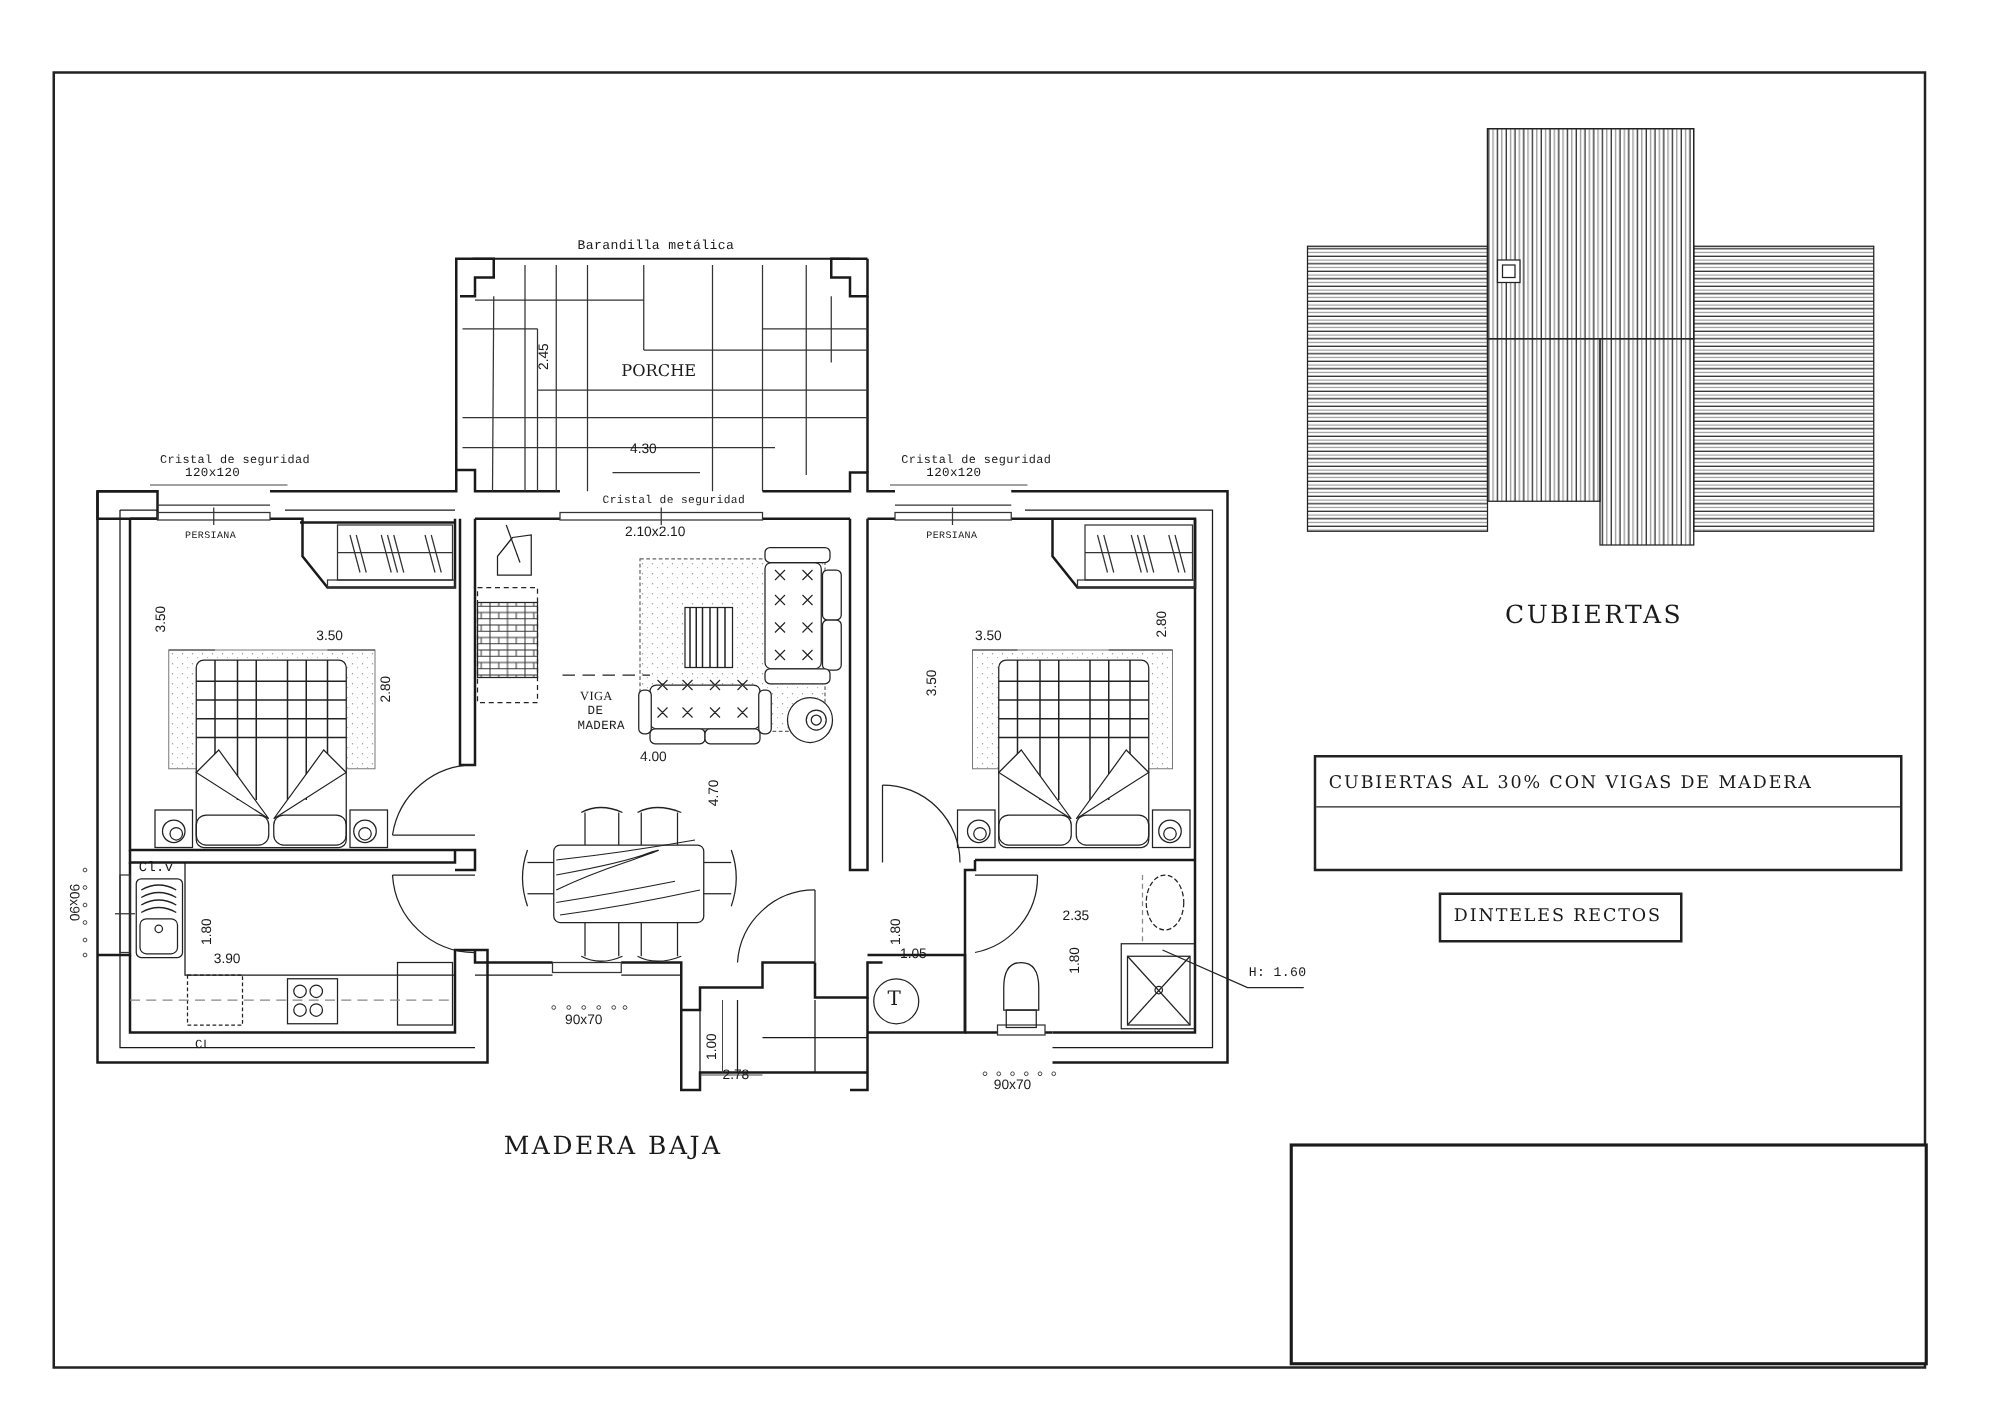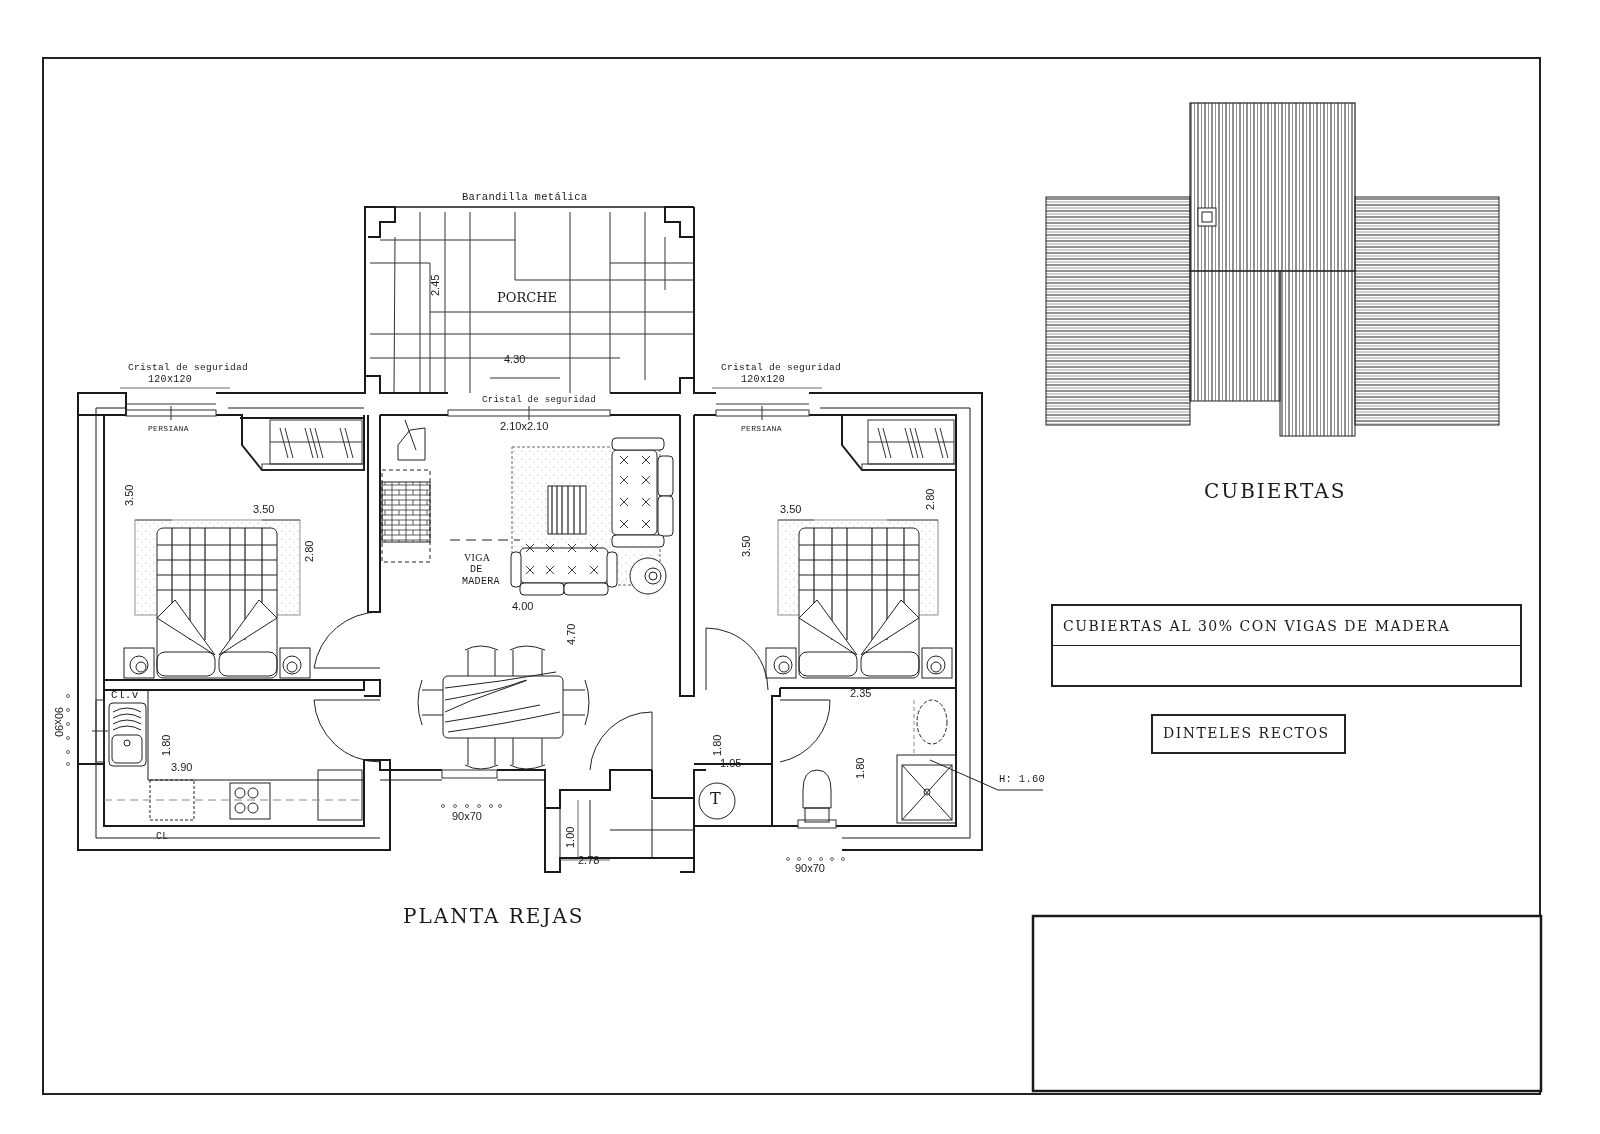--- a/index.html
+++ b/index.html
@@ -377,27 +377,27 @@
 
 <div class="lbl dim" style="left:452px;top:811px;">90x70</div>
 
 <div class="lbl dim vert" style="left:565px;top:848px;">1.00</div>
 <div class="lbl dim" style="left:578px;top:855px;">2.78</div>
 
 <div class="lbl" style="left:710px;top:791px;font-size:16px;">T</div>
 <div class="lbl dim vert" style="left:712px;top:756px;">1.80</div>
 <div class="lbl dim" style="left:720px;top:758px;">1.05</div>
 
-<div class="lbl dim" style="left:850px;top:688px;">2.35</div>
+<div class="lbl dim" style="left:850px;top:728px;">2.35</div>
 <div class="lbl dim vert" style="left:855px;top:779px;">1.80</div>
 <div class="lbl small" style="left:999px;top:774px;font-size:10.5px;">H: 1.60</div>
 <div class="lbl dim" style="left:795px;top:863px;">90x70</div>
 
-<div class="lbl title" style="left:403px;top:906px;">PLANTA REJAS</div>
+<div class="lbl title" style="left:403px;top:906px;">MADERA BAJA</div>
 
 <div class="lbl title" style="left:1204px;top:481px;">CUBIERTAS</div>
 
-<div class="notebox" style="left:1051px;top:604px;width:471px;height:83px;">
+<div class="notebox" style="left:1051px;top:604px;width:471px;height:93px;">
   <div class="row note" style="top:0;height:40px;border-bottom:1.5px solid #222;">CUBIERTAS AL 30% CON VIGAS DE MADERA</div>
 </div>
 <div class="notebox" style="left:1151px;top:714px;width:195px;height:40px;">
   <div class="row note" style="top:0;height:34px;padding-left:10px;">DINTELES RECTOS</div>
 </div>
 
 </body></html>

